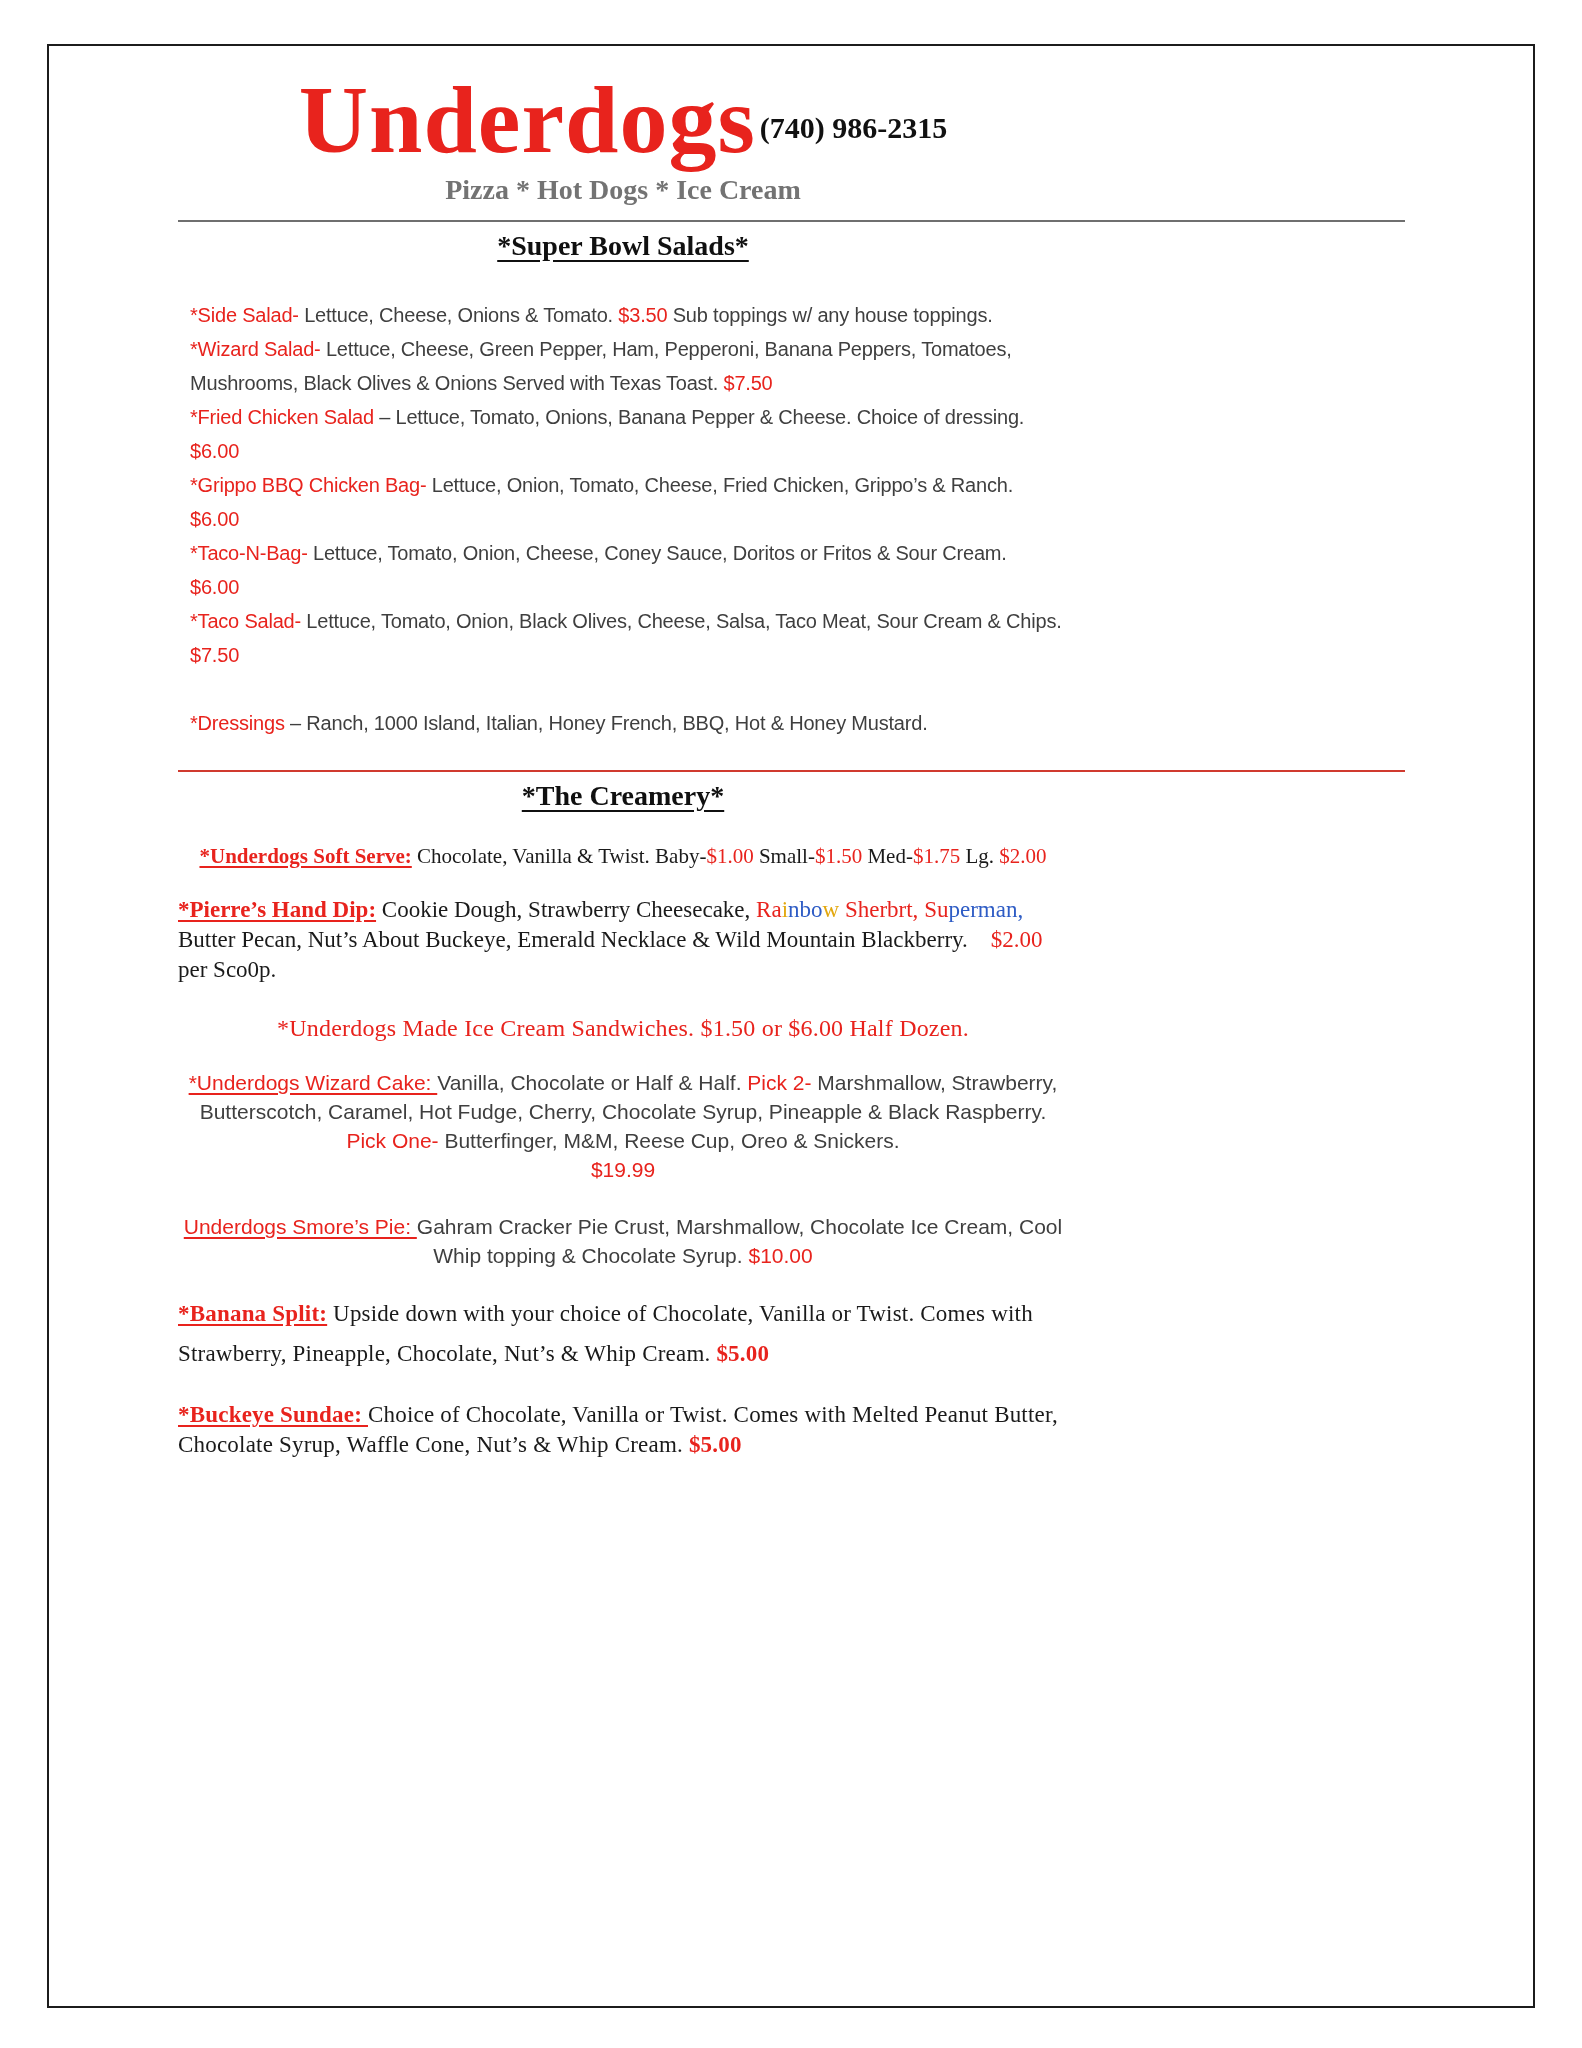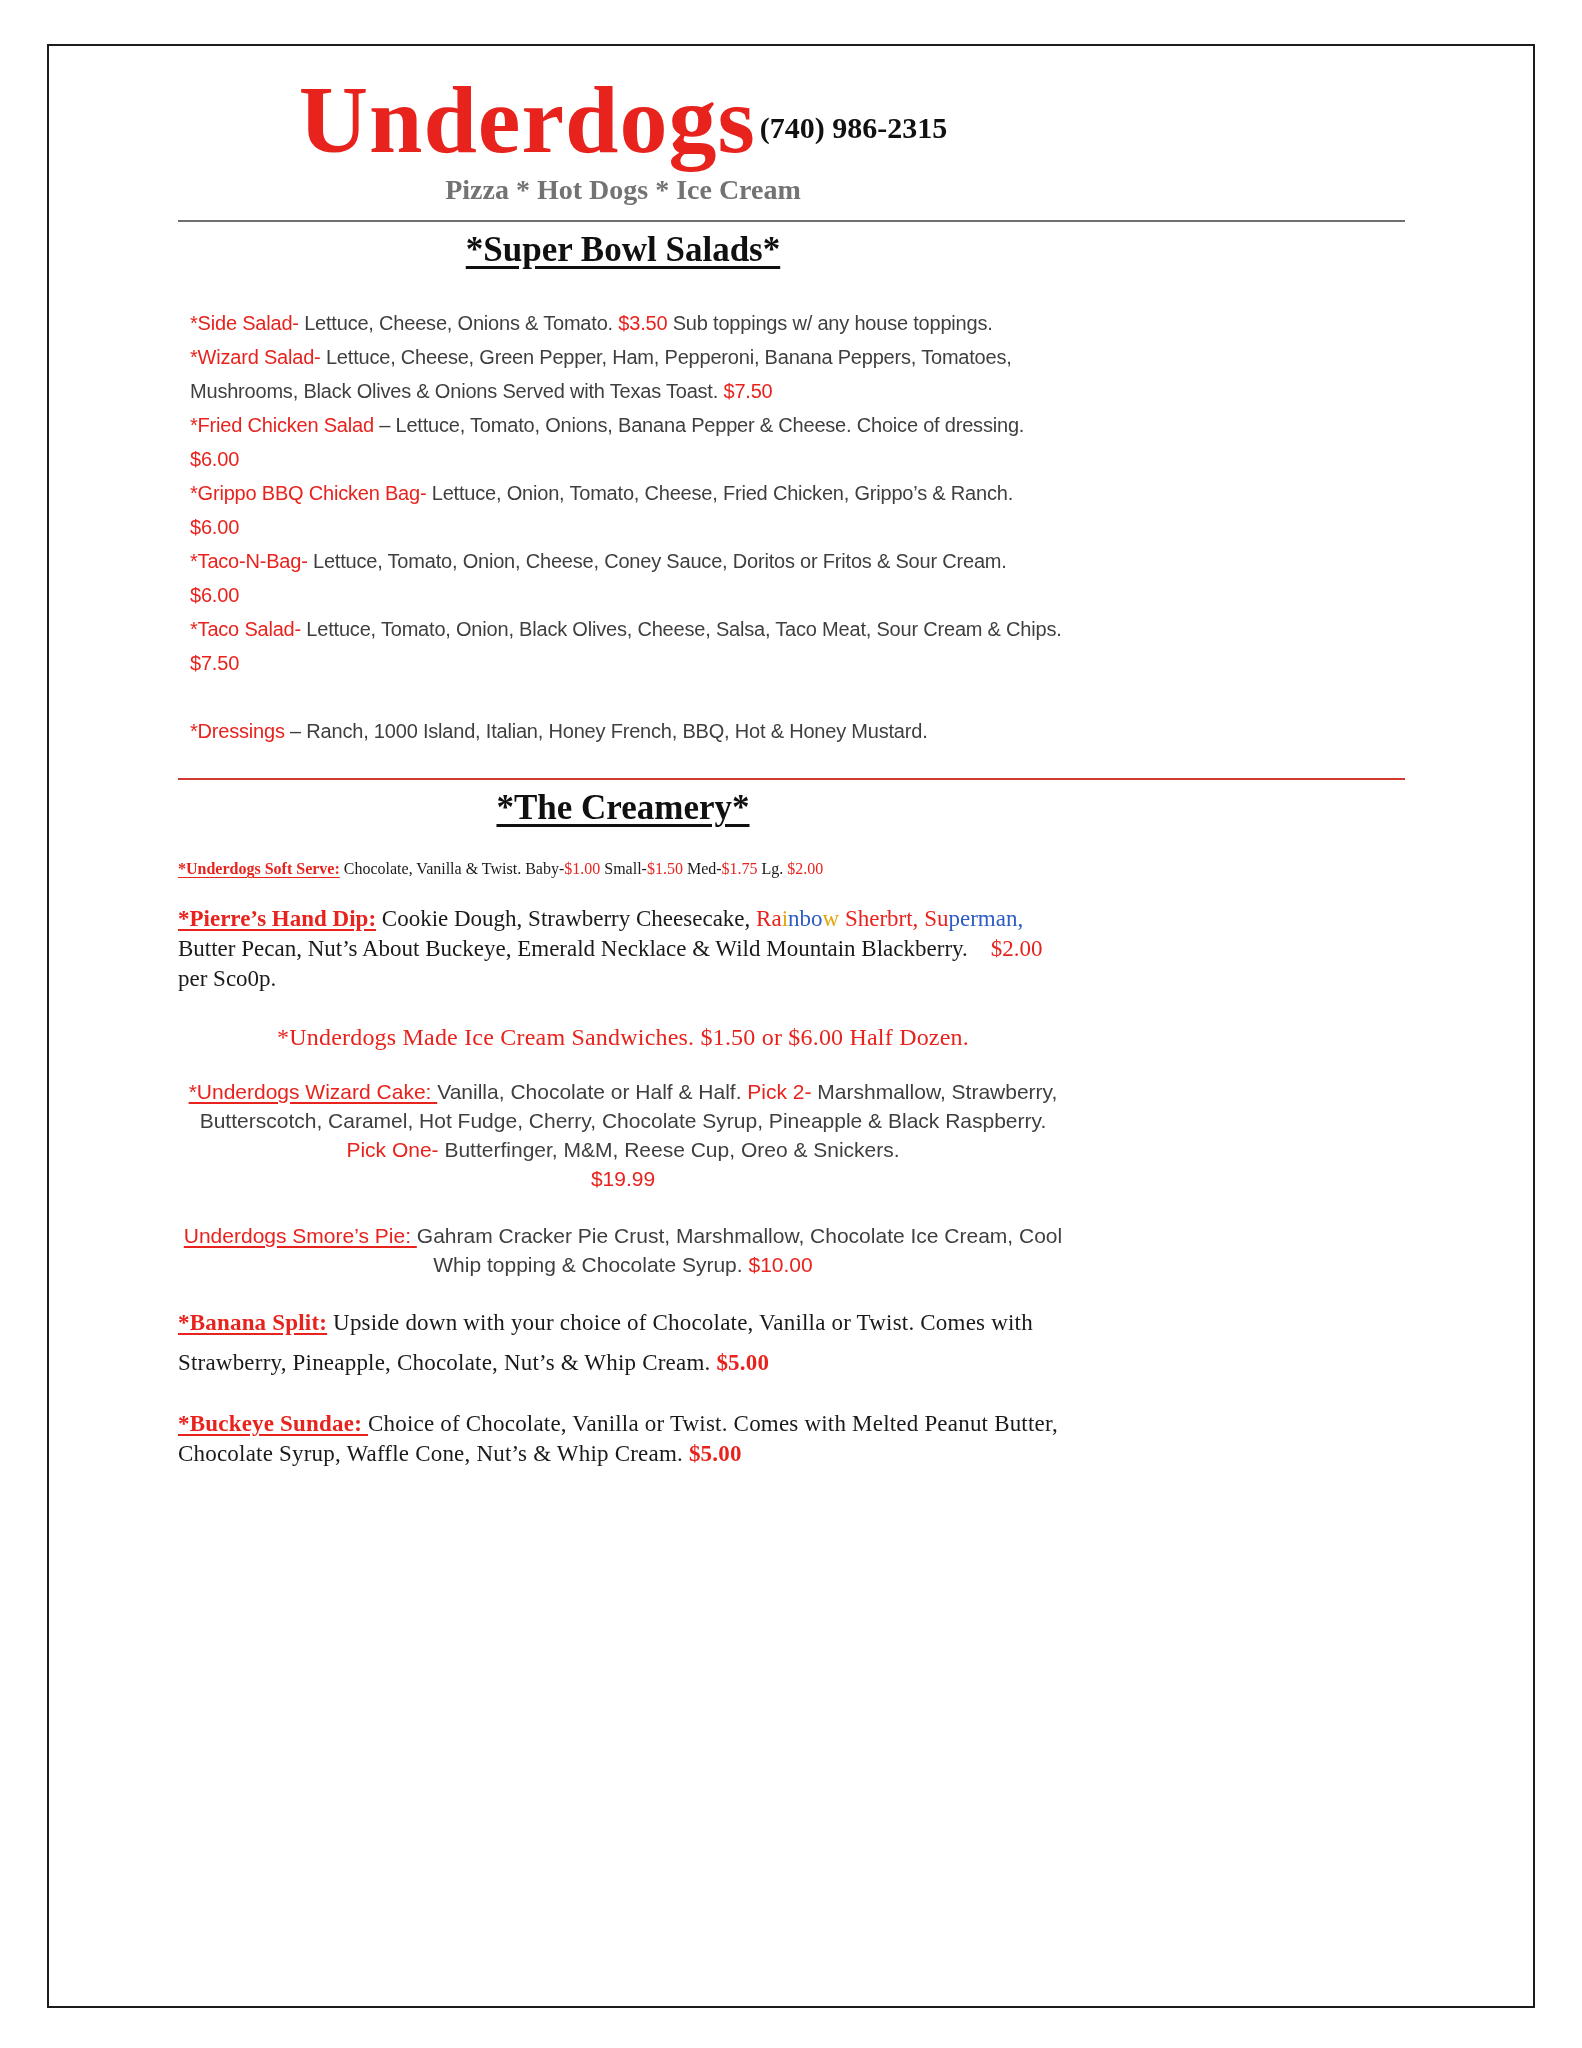--- a/index.html
+++ b/index.html
@@ -24,35 +24,35 @@
   
   .title-row{text-align:center;white-space:nowrap;line-height:1;}
   .title{font-size:96px;font-weight:bold;color:var(--red);letter-spacing:1px;}
   .phone{font-size:30px;font-weight:bold;color:#111;position:relative;top:-14px;}
   .subtitle{text-align:center;font-size:28px;font-weight:bold;color:#737373;margin-top:6px;}
 
   .divider{border-top:2px solid var(--divider-gray);width:1227px;margin-top:14px;height:0;}
   .divider.red-line{border-top-color:var(--divider-red);margin-top:30px;}
 
   .section-heading{
-    font-family:"Liberation Serif",serif;font-size:35px;font-weight:bold;color:#101010;
+    font-family:"Liberation Serif",serif;font-size:28px;font-weight:bold;color:#101010;
     text-align:center;text-decoration:underline;text-underline-offset:5px;margin-top:8px;
   }
 
   
   .sans{font-family:"Liberation Sans",sans-serif;color:var(--sans-text);}
   .salads{margin-top:36px;font-size:20px;line-height:34px;letter-spacing:-0.2px;margin-left:12px;}
   .red{color:var(--red);}
   .bold{font-weight:bold;}
   .underline{text-decoration:underline;text-underline-offset:3px;}
   .block{display:block;}
   .dressings{margin-top:34px;}
 
   
-  .soft-serve{margin-top:32px;font-size:16px;text-align:left;white-space:nowrap;}
+  .soft-serve{margin-top:32px;font-size:21px;text-align:center;white-space:nowrap;}
   .hand-dip{margin-top:26px;font-size:23px;line-height:30px;}
   .bookman{font-family:Liberation Serif, serif;letter-spacing:0.2px;}
   .sandwich-line{margin-top:30px;font-size:24px;text-align:center;white-space:nowrap;color:var(--red);}
   .wizard{margin-top:26px;font-size:21px;line-height:29px;text-align:center;}
   .smores{margin-top:28px;font-size:21px;line-height:29px;text-align:center;}
   .banana{margin-top:24px;font-size:23px;line-height:40px;}
   .buckeye{margin-top:26px;font-size:23px;line-height:30px;}
 </style>
 </head>
 <body>

